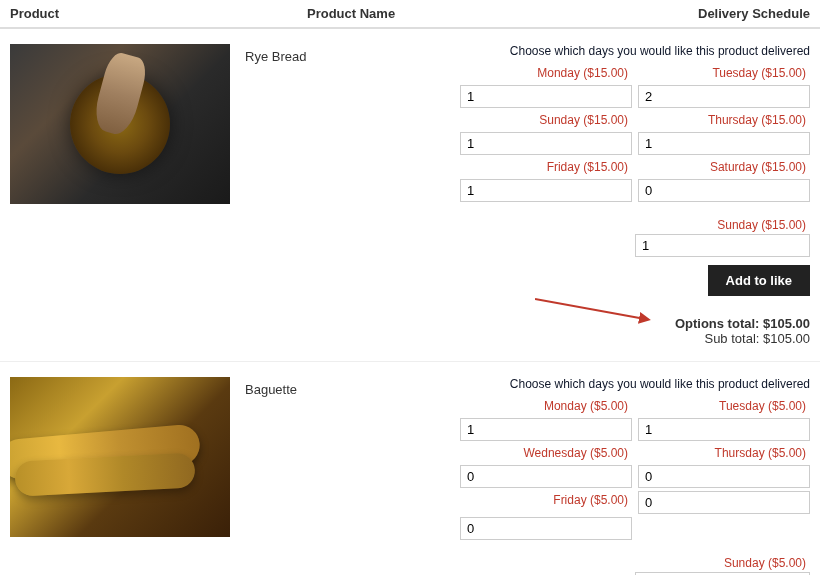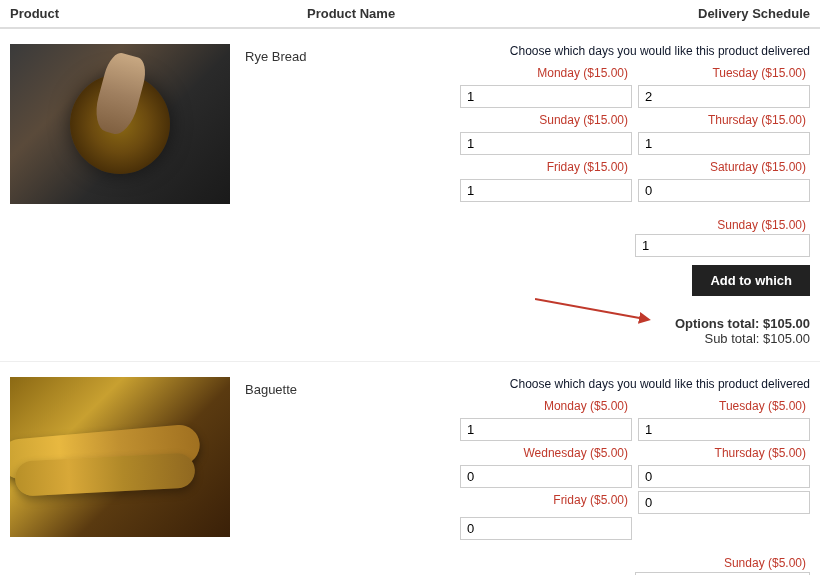--- a/index.html
+++ b/index.html
@@ -249,21 +249,21 @@
 
       <input class="day-input" value="0" style="">
     </div>
 
     <div class="sunday-row">
       <div class="sunday-label">Sunday ($15.00)</div>
       <input class="sunday-input" value="1" style="">
     </div>
 
     <div class="add-to-cart-row">
-      <button class="add-to-cart-btn">Add to which</button>
+      <button class="add-to-cart-btn">Add to like</button>
     </div>
 
     <div class="totals-row arrow-container">
 
       <svg width="120" height="30" style="position:absolute; right:155px; top:-22px;">
         <defs>
           <marker id="arrowhead" markerWidth="6" markerHeight="6" refX="3" refY="3" orient="auto">
             <polygon points="0 0, 6 3, 0 6" fill="#c0392b"></polygon>
           </marker>
         </defs>

